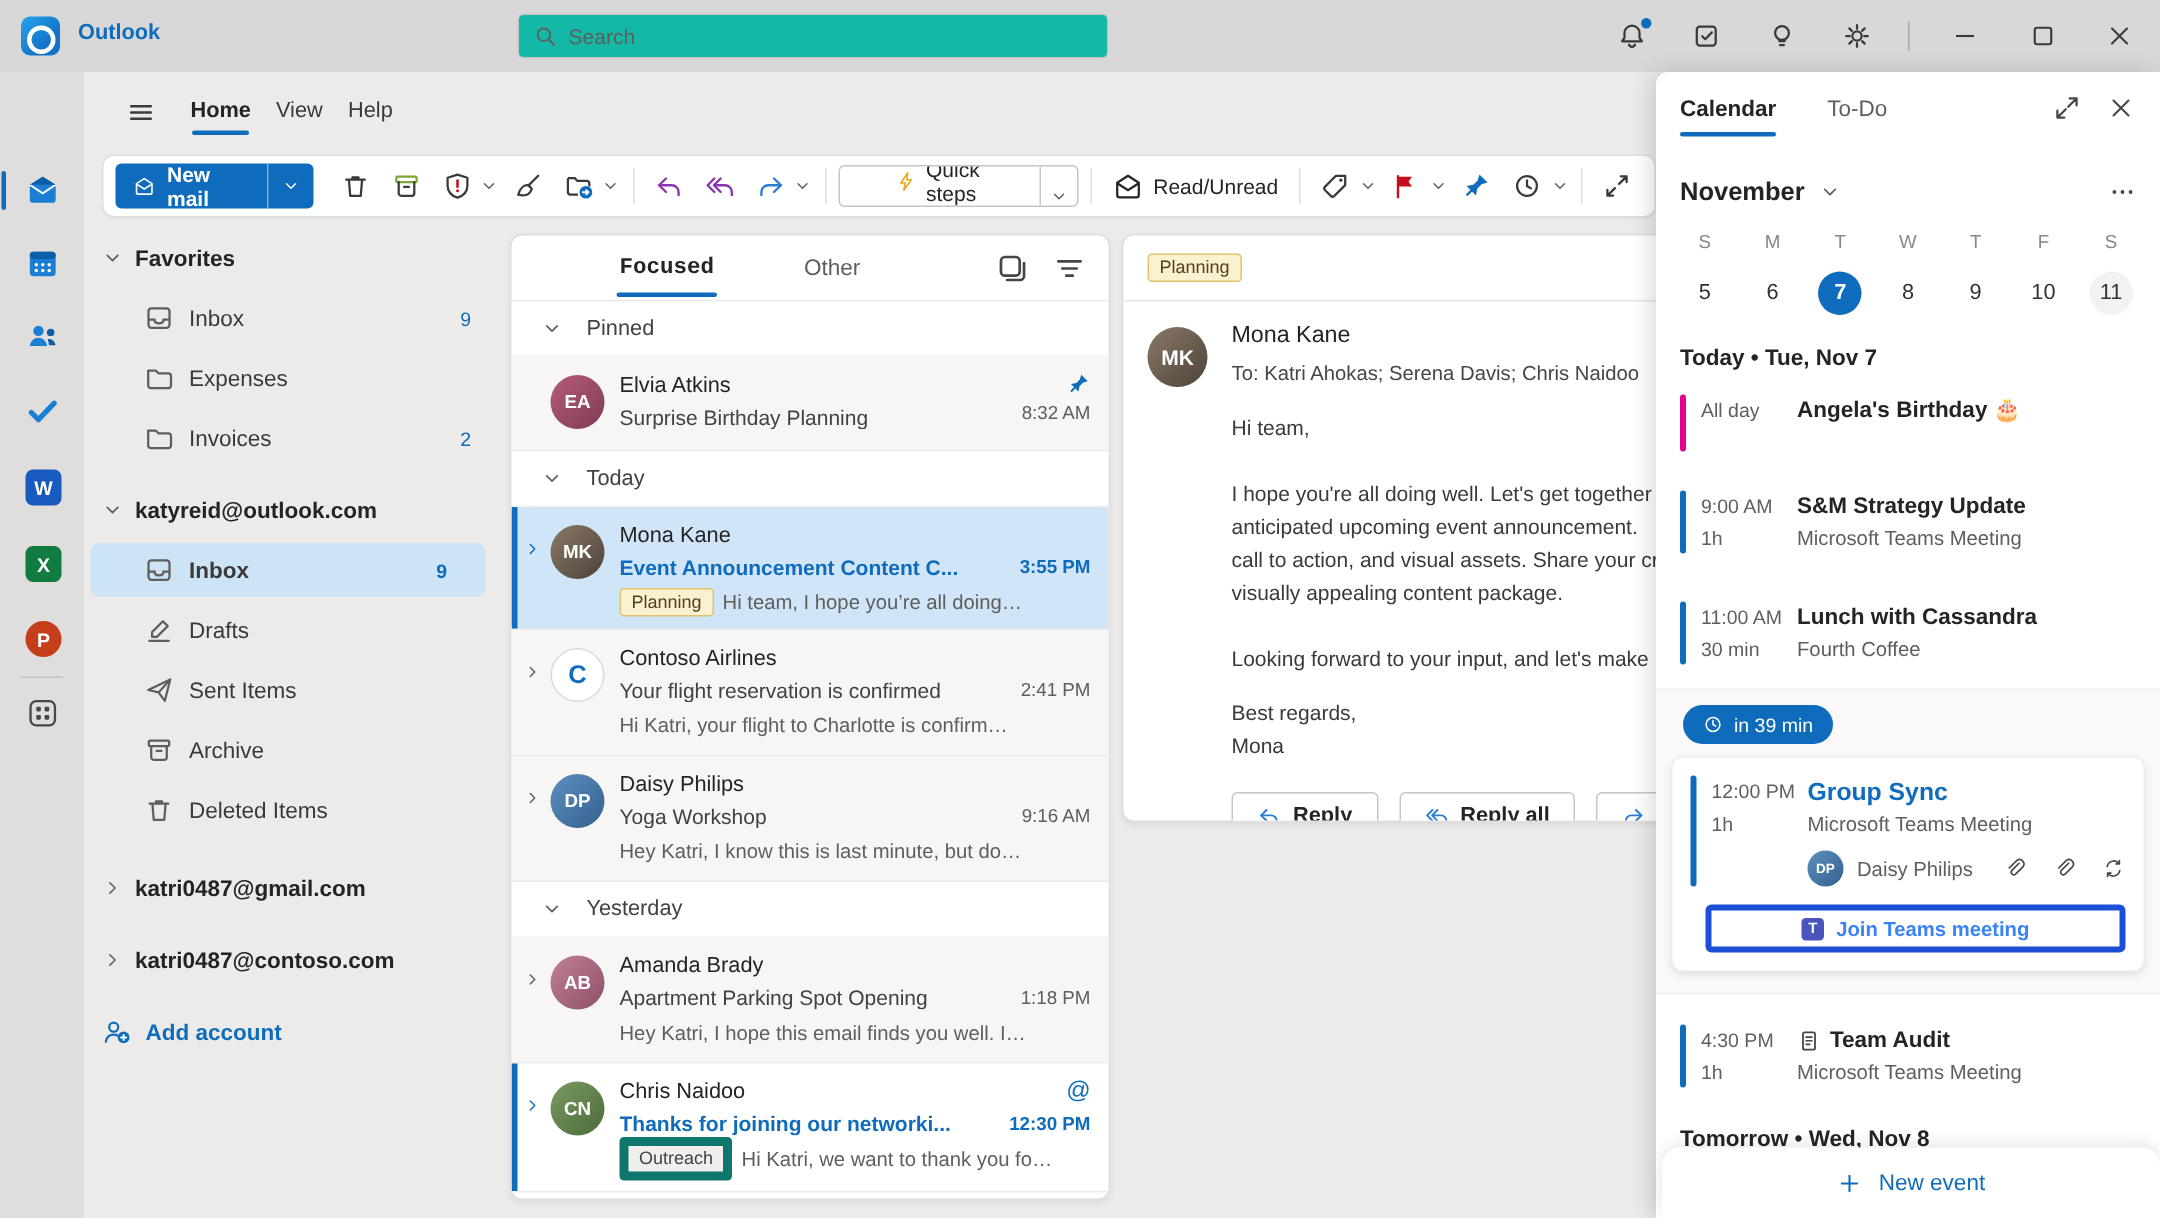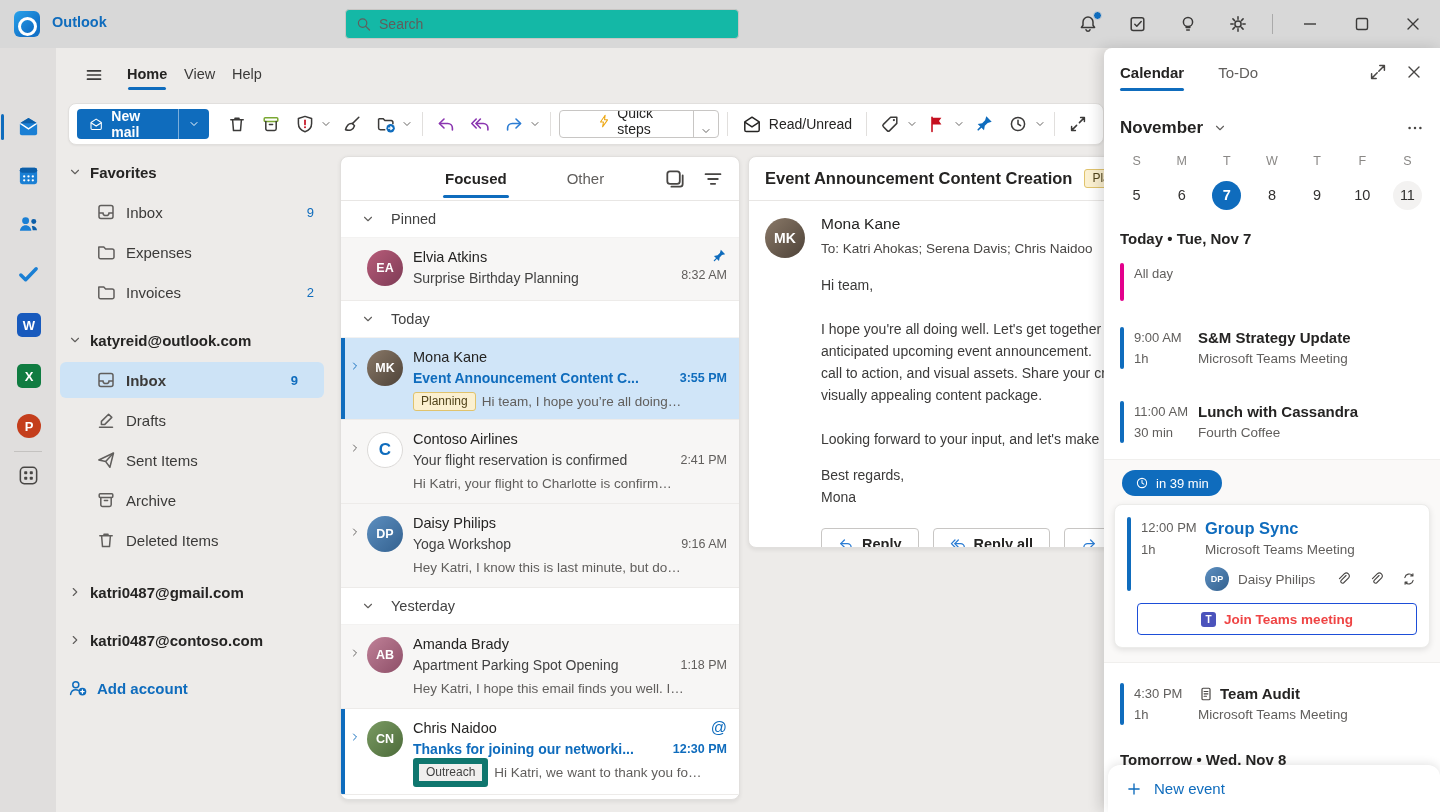--- a/index.html
+++ b/index.html
@@ -59,21 +59,21 @@
   .qsteps { display:flex; align-items:flex-end; height:28px; border:1px solid #c8c6c4; border-radius:4px; overflow:hidden; margin:0 2px; cursor:pointer;padding-left:28px; }
   .qsteps .qs-main { display:flex; align-items:center; gap:6px; padding:0 9px; font-size:14px; color:#252423; }
   .qsteps .qs-sep { width:1px; height:28px; background:#c8c6c4; }
   .qsteps .qs-chev { padding:0 6px; color:#605e5c; }
   .tool-label { display:flex; align-items:center; gap:7px; font-size:14px; color:#252423; padding:0 8px; cursor:pointer; flex:0 0 auto; }
 
   
   .list-card { position:absolute; left:340px; top:156px; width:400px; height:644px; background:#fff; border:1px solid #e1dfdd; border-radius:8px; box-shadow:0 1.5px 4px rgba(0,0,0,.07); overflow:hidden; display:flex; flex-direction:column; }
   .list-head { height:44px; display:flex; align-items:center; padding:0 14px; border-bottom:1px solid #e8e6e4; flex:0 0 auto; }
   .ltab { font-size:15px; color:#605e5c; margin-left:60px; cursor:pointer; position:relative; }
-  .ltab:first-child { margin-left:90px; }
+  .ltab:first-child { margin-left:58px;font-family:Liberation Mono, monospace; }
   .ltab.active { font-weight:bold; color:#252423; }
   .ltab.active::after { content:""; position:absolute; left:-2px; right:-2px; bottom:-11px; height:3px; border-radius:2px; background:#0f6cbd; }
   .list-head .spacer { flex:1; }
   .lh-ico { width:24px; height:24px; color:#484644; cursor:pointer; margin-left:14px; }
   .group-row { display:flex; align-items:center; height:37px; padding-left:20px; gap:16px; font-size:14.5px; color:#424242; background:#fff; cursor:pointer; border-bottom:1px solid #f3f2f1; flex:0 0 auto; }
   .group-row .chev { color:#605e5c; }
   .m-row { position:relative; display:flex; padding:9px 12px 9px 2px; background:#f7f6f5; border-bottom:1px solid #edebe9; cursor:pointer; flex:0 0 auto; }
   .m-row.white { background:#fff; }
   .m-row.selected { background:#d0e5f8; }
   .sel-bar { position:absolute; left:0; top:0; bottom:0; width:4px; background:#0f6cbd; }
@@ -149,25 +149,25 @@
   .feat-grid { display:flex; }
   .feat-bar { width:4px; border-radius:2px; background:#0f6cbd; margin-left:12px; flex:0 0 auto; }
   .feat-time { width:64px; margin-left:10px; flex:0 0 auto; font-size:13px; color:#605e5c; line-height:22px; }
   .feat-detail { flex:1; min-width:0; }
   .feat-title { font-size:16.5px; font-weight:bold; color:#0f6cbd; line-height:22px; }
   .feat-loc { font-size:13.5px; color:#605e5c; line-height:22px; }
   .feat-people { display:flex; align-items:center; margin-top:6px; gap:9px; }
   .avatar-sm { width:24px; height:24px; border-radius:50%; font-size:9px; margin:0; }
   .feat-person { font-size:13.5px; color:#605e5c; flex:1; }
   .feat-mico { color:#484644; margin-left:8px; flex:0 0 auto; cursor:pointer; }
-  .join-btn { margin:12px 0 0 22px; height:32px; border:1px solid #1d4ed8; border-radius:4px; display:flex; align-items:center; justify-content:center; gap:8px; color:#ef4444; font-size:13.5px; font-weight:bold; cursor:pointer; background:#fff; }
+  .join-btn { margin:12px 0 0 22px; height:32px; border:4px solid #1d4ed8; border-radius:4px; display:flex; align-items:center; justify-content:center; gap:8px; color:#3b82f6; font-size:13.5px; font-weight:bold; cursor:pointer; background:#fff; }
   .teams-tile { width:15px; height:15px; border-radius:3px; background:#4b53bc; color:#fff; font-size:10px; font-weight:bold; display:flex; align-items:center; justify-content:center; }
   .teams-tile::before { content:"T"; }
   .tomorrow-label { padding:16px 16px 6px; font-size:15px; font-weight:bold; color:#252423; }
-  .newevent { position:absolute; left:4px; right:0; bottom:0; height:47px; background:#fff; border-radius:12px 12px 0 0; box-shadow:0 -2px 10px rgba(0,0,0,.10); display:flex; align-items:center; padding:0 18px; gap:12px; color:#0f6cbd; cursor:pointer; }
+  .newevent { position:absolute; left:4px; right:0; bottom:0; height:47px; background:#fff; border-radius:12px 12px 0 0; box-shadow:0 -2px 10px rgba(0,0,0,.10); display:flex; align-items:center; padding:0 18px; gap:12px; color:#0f6cbd; cursor:pointer;justify-content:center; }
   .newevent .ne-label { font-size:15px; }
 </style>
 </head>
 <body>
 
 <svg width="0" height="0" style="position:absolute">
   <defs>
     <symbol id="i-chev-d" viewBox="0 0 20 20">
         <path d="M5 7.5l5 5 5-5" fill="none" stroke="currentColor" stroke-width="1.6" stroke-linecap="round" stroke-linejoin="round"></path>
       </symbol>
@@ -837,21 +837,20 @@
       <div class="m-line3">
         <span class="tag tag-gray">Outreach</span>
         <span class="m-preview">Hi Katri, we want to thank you fo…</span>
       </div>
     </div>
   </div>
 </div>
 
 <div class="rp-card">
   <div class="rp-head">
-    <span class="rp-title">Event Announcement Content Creation</span>
     <span class="tag tag-yellow">Planning</span>
   </div>
   <div class="rp-body">
     <div class="rp-fromrow">
       <span class="avatar avatar-lg av-mk">MK</span>
       <div style="min-width:0;flex:1">
         <div class="rp-sender">Mona Kane</div>
         <div class="rp-to">To:  Katri Ahokas;  Serena Davis;  Chris Naidoo</div>
       </div>
     </div>
@@ -948,20 +947,23 @@
     <span class="wg-cell wg-date">
         <span class="date-circle date-soft">11</span>
       </span>
   </div>
 
   <div class="today-label">Today • Tue, Nov 7</div>
 
   <div class="ev-row">
     <span class="ev-bar" style="background:#e3008c;height:38px"></span>
     <span class="ev-time">All day</span>
+    <div class="ev-detail">
+      <div class="ev-title">Angela's Birthday 🎂</div>
+    </div>
   </div>
 
   <div class="ev-row" style="margin-top:8px">
     <span class="ev-bar" style="background:#0f6cbd;height:42px"></span>
     <div class="ev-time">
       <div>9:00 AM</div>
       <div>1h</div>
     </div>
     <div class="ev-detail">
       <div class="ev-title">S&amp;M Strategy Update</div>

